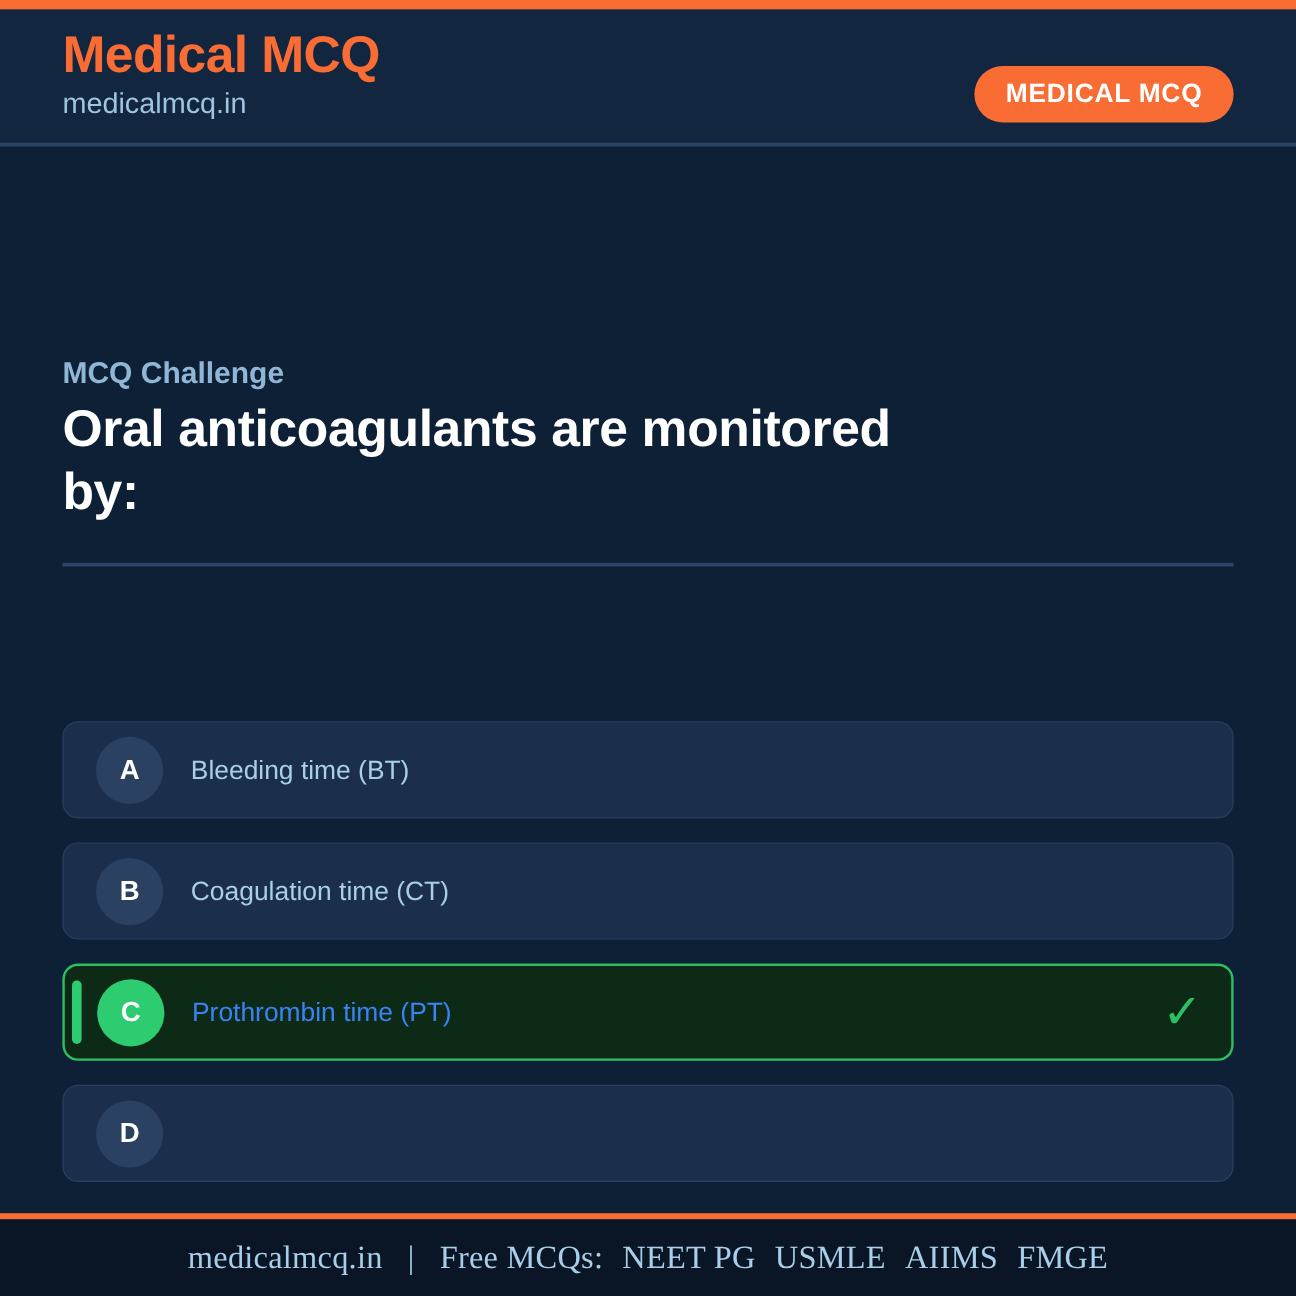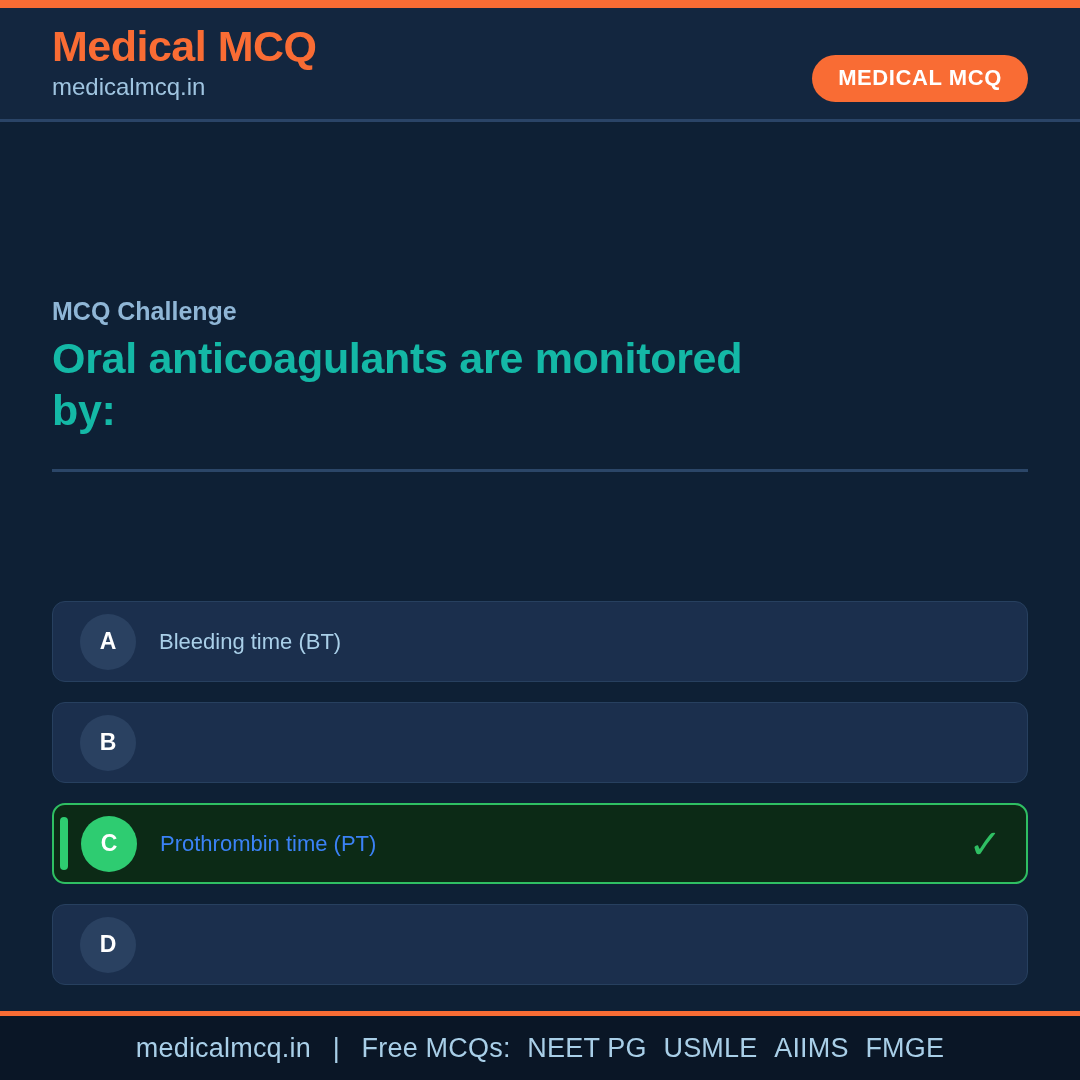--- a/index.html
+++ b/index.html
@@ -51,21 +51,21 @@
   .main {
     flex:1 1 auto;
     position:relative;
     padding:0 52px;
   }
   .q-block { position:absolute; left:52px; right:52px; top:175px; }
   .q-kicker {
     font-size:25px; color:#8fb6d6; margin-bottom:6px;font-weight:bold;
   }
   .q-title {
-    font-size:43px; font-weight:bold; color:#14b8a6;
+    font-size:43px; font-weight:bold; color:#ffffff;
     line-height:1.22; letter-spacing:-0.3px;
     max-width:700px;
   }
   .q-divider {
     margin-top:32px; height:3px; background:#2c4straight;
     background:#2c4straight;
   }
   .q-divider { background:#2b4668; }
 
   .options {
@@ -113,21 +113,21 @@
     font-size:40px; line-height:1;
     font-weight:normal;
   }
 
   
   .footer {
     flex:0 0 auto;
     height:69px;
     background:#0a1626;
     border-top:5px solid #f96c34;
-    display:flex; align-items:center; justify-content:center;
+    display:flex; align-items:center; justify-content:center;font-family:Liberation Serif, serif;
   }
   .footer-text {
     font-size:27px; color:#a9cfe8; letter-spacing:0.2px;
     white-space:nowrap;
   }
   .footer-text .sep { padding:0 14px; }
   .footer-text .exam { padding-left:9px; }
 </style>
 </head>
 <body>
@@ -157,20 +157,21 @@
       <div class="option">
         <div class="accent-bar"></div>
         <div class="letter">A</div>
         <div class="otext">Bleeding time (BT)</div>
 
       </div>
 
       <div class="option">
         <div class="accent-bar"></div>
         <div class="letter">B</div>
+        <div class="otext">Coagulation time (CT)</div>
 
       </div>
 
       <div class="option correct">
         <div class="accent-bar"></div>
         <div class="letter">C</div>
         <div class="otext">Prothrombin time (PT)</div>
         <div class="check">✓</div>
       </div>
 

